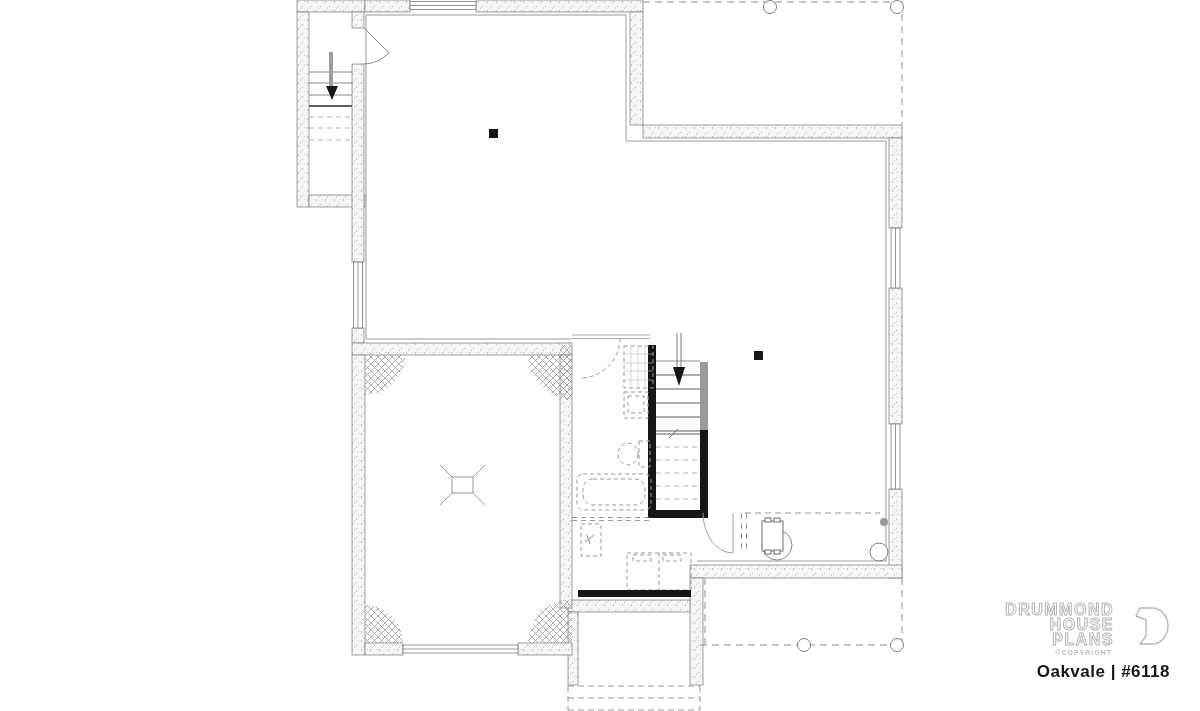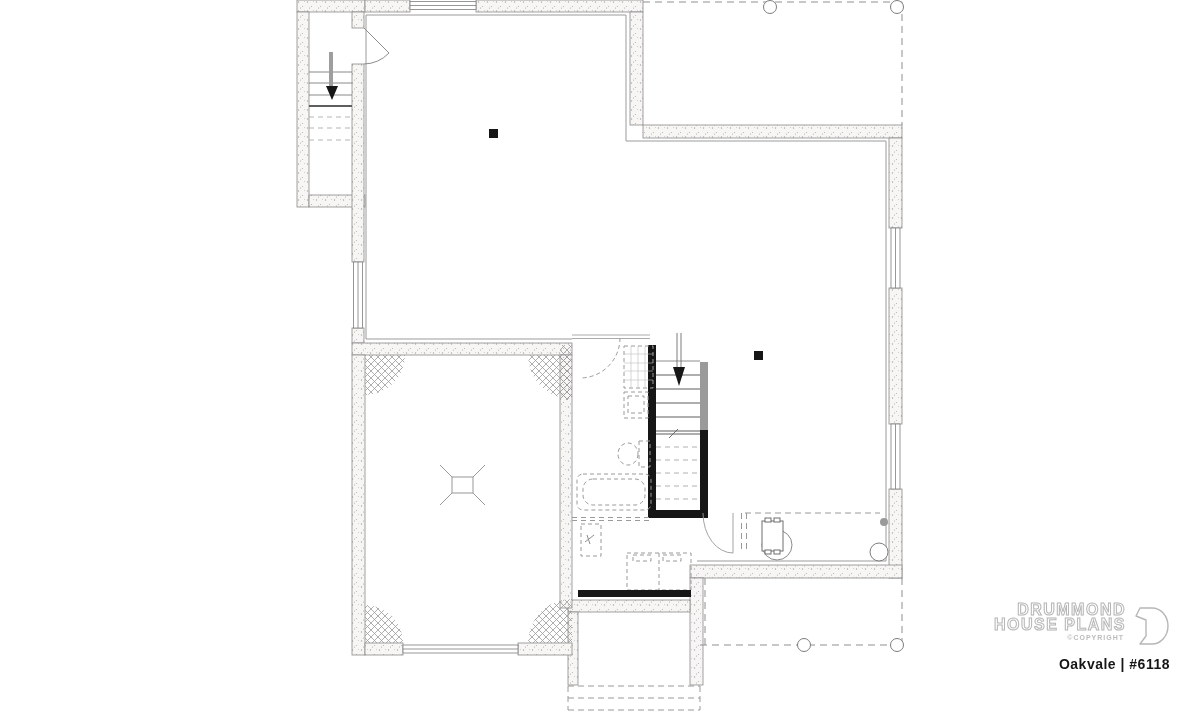--- a/index.html
+++ b/index.html
@@ -2,29 +2,29 @@
 <html><head>
 <meta charset="utf-8">
 <style>
   html,body{margin:0;padding:0;background:#ffffff;}
   body{width:1200px;height:711px;position:relative;overflow:hidden;
        font-family:"Liberation Sans", sans-serif;}
   .stage{position:absolute;left:0;top:0;width:1200px;height:711px;background:#fff;}
   svg{display:block;}
   
   .brand{position:absolute;left:985px;top:602px;width:185px;text-align:right;}
-  .brand-top{display:flex;align-items:flex-start;justify-content:flex-end;gap:4px;}
+  .brand-top{display:flex;align-items:flex-start;justify-content:flex-end;gap:16px;}
   .brand-words{text-align:right;}
   .brand-l1,.brand-l2{
      font-weight:700;font-size:16px;line-height:15px;letter-spacing:1.5px;
      color:#ffffff;-webkit-text-stroke:1px #b7b7b7;text-shadow:0 0 1px #cfcfcf;}
   .brand-copy{font-size:7px;font-weight:700;letter-spacing:1px;color:#bcbcbc;
      margin-top:2px;margin-right:2px;}
   .brand-mark{margin-top:2px;flex:0 0 auto;}
-  .plan-name{margin-top:6px;font-size:14px;font-weight:700;color:#161616;
+  .plan-name{margin-top:6px;font-size:17px;font-weight:700;color:#161616;
      letter-spacing:0.5px;}
 </style>
 </head>
 <body>
 
 <div class="stage">
 
   <svg width="1200" height="711" viewBox="0 0 1200 711">
     <defs>
       <pattern id="stip" width="9" height="9" patternUnits="userSpaceOnUse">

